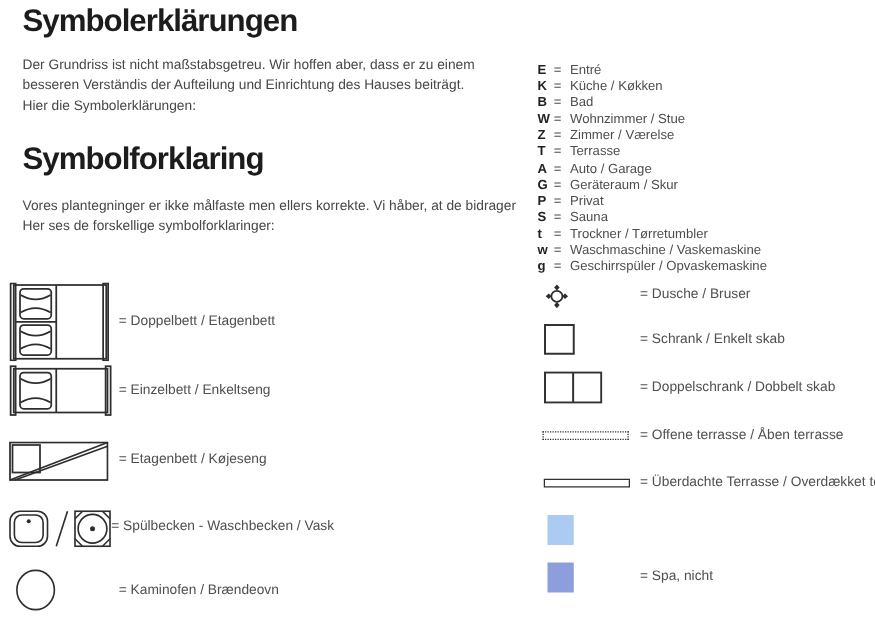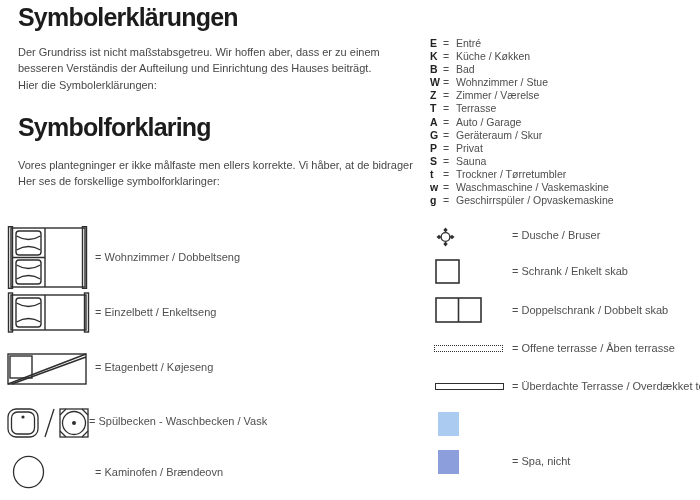--- a/index.html
+++ b/index.html
@@ -12,21 +12,21 @@
     letter-spacing:-0.8px;
   }
   .para{
     position:absolute;left:18px;width:400px;font-size:11px;line-height:16.4px;color:#474747;
   }
   
   #letter-list{position:absolute;left:430px;top:37px;}
   .lrow{display:flex;align-items:baseline;height:13.1px;font-size:10.5px;}
   .lkey{width:13px;font-weight:700;color:#222222;}
   .leq{width:13px;color:#4d4d4d;}
-  .llabel{color:#4d4d4d;white-space:nowrap;}
+  .llabel{color:#4d4d4d;white-space:nowrap;margin-top:13px;}
   
   .slabel{
     position:absolute;font-size:11px;color:#4f4f4f;white-space:nowrap;
   }
   .sym{position:absolute;}
   svg{display:block;}
   .dotted-band{
     position:absolute;width:67px;height:5px;border:1.6px dotted #2f2f2f;background:transparent;
   }
   .roof-rect{
@@ -128,21 +128,21 @@
       <line x1="38" y1="2" x2="38" y2="61"></line>
       <line x1="5.5" y1="31.5" x2="38" y2="31.5"></line>
       <rect x="9" y="5" width="25" height="24" rx="3"></rect>
       <path d="M9.5,10 Q21.5,17 33.5,10"></path>
       <path d="M9.5,24 Q21.5,17 33.5,24"></path>
       <rect x="9" y="34" width="25" height="24" rx="3"></rect>
       <path d="M9.5,39 Q21.5,46 33.5,39"></path>
       <path d="M9.5,53 Q21.5,46 33.5,53"></path>
     </svg>
   </div>
-  <div class="slabel" style="left:95px;top:251px">= Wohnzimmer / Dobbeltseng</div>
+  <div class="slabel" style="left:95px;top:251px">= Doppelbett / Etagenbett</div>
 
   <div class="sym" style="left:7px;top:292px">
     <svg width="83" height="41" viewBox="0 0 83 41" fill="none" stroke="#2e2e2e" stroke-width="1.4">
       <rect x="4" y="3" width="75" height="35"></rect>
       <rect x="1.5" y="1" width="4" height="39"></rect>
       <rect x="77.5" y="1" width="4" height="39"></rect>
       <line x1="38" y1="3" x2="38" y2="38"></line>
       <rect x="9" y="6" width="25" height="29" rx="3"></rect>
       <path d="M9.5,11 Q21.5,18 33.5,11"></path>
       <path d="M9.5,30 Q21.5,23 33.5,30"></path>

